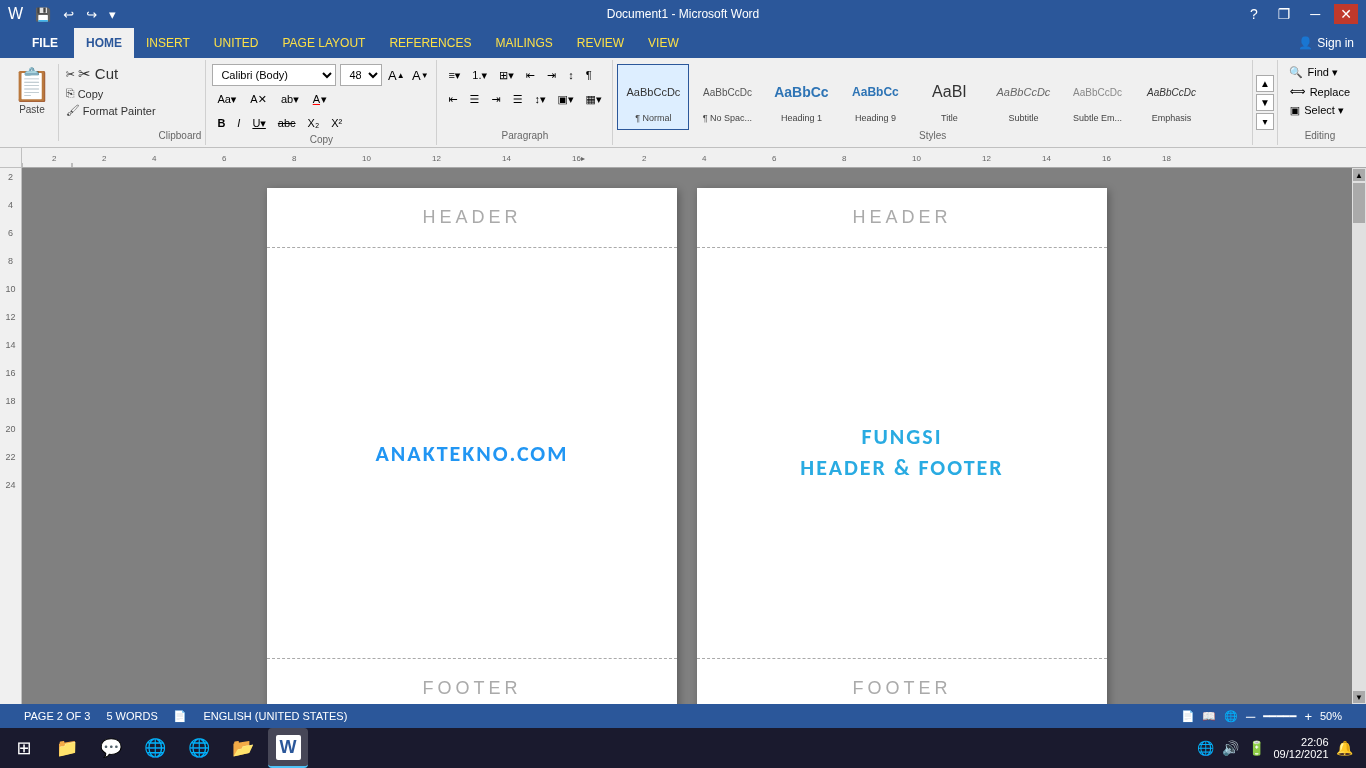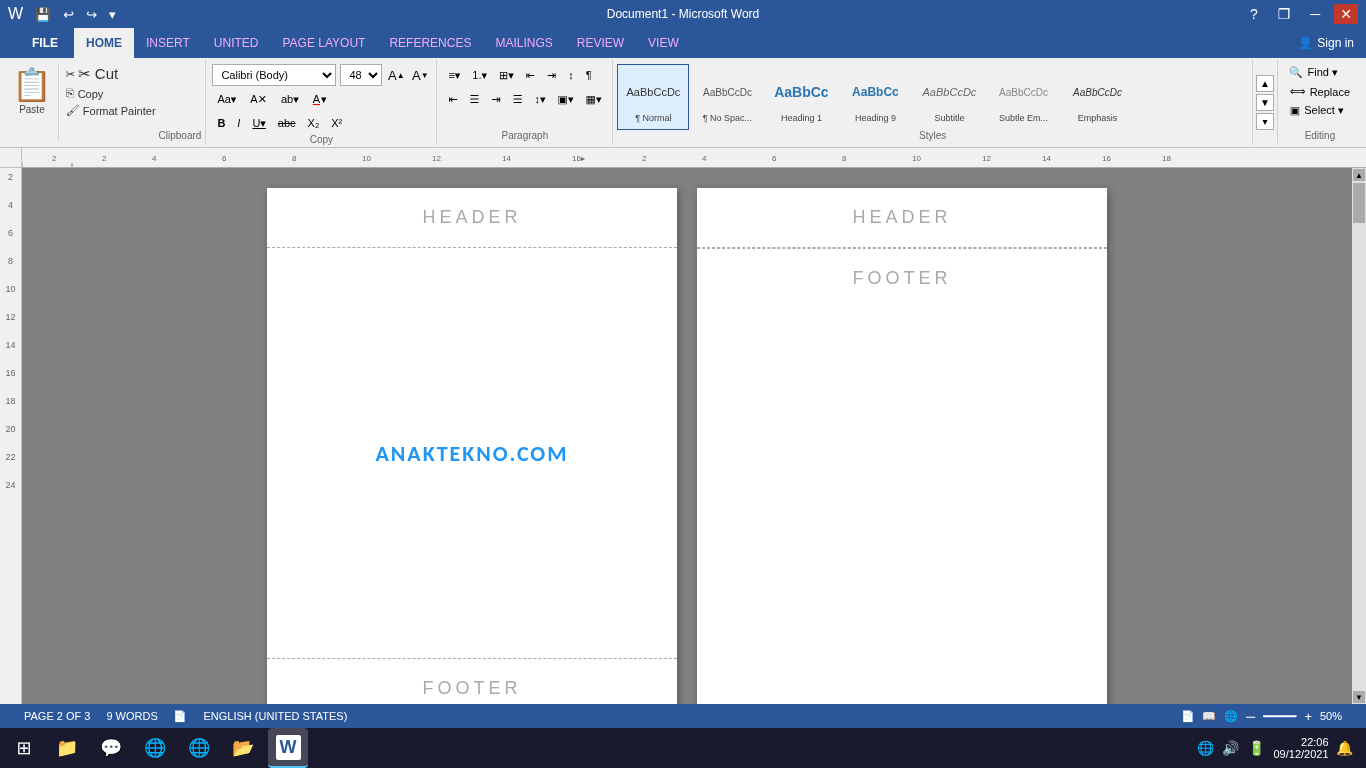--- a/index.html
+++ b/index.html
@@ -27,21 +27,21 @@
     
     .ribbon-tabs {
       background: #2b579a;
       display: flex;
       padding-left: 16px;
       height: 30px;
     }
     .ribbon-tab {
       padding: 4px 12px;
       font-size: 12px;
-      color: #f0abfc;
+      color: #fde047;
       cursor: pointer;
       height: 100%;
       display: flex;
       align-items: center;
     }
     .ribbon-tab.active {
       background: #f0f0f0;
       color: #2b579a;
       font-weight: 600;
     }
@@ -404,20 +404,26 @@
         <div class="style-preview">
           <span class="sn-h1">AaBbCc</span>
         </div>
         <div class="style-label">Heading 1</div>
       </div>
       <div class="style-item">
         <div class="style-preview">
           <span class="sn-h2">AaBbCc</span>
         </div>
         <div class="style-label">Heading 9</div>
+      </div>
+      <div class="style-item">
+        <div class="style-preview">
+          <span class="sn-title" style="font-size:16px;">AaBI</span>
+        </div>
+        <div class="style-label">Title</div>
       </div>
       <div class="style-item">
         <div class="style-preview">
           <span class="sn-subtitle">AaBbCcDc</span>
         </div>
         <div class="style-label">Subtitle</div>
       </div>
       <div class="style-item">
         <div class="style-preview">
           <span class="sn-subtle">AaBbCcDc</span>
@@ -518,37 +524,43 @@
       </div>
       <div class="page-footer">
         <span>FOOTER</span>
       </div>
     </div>
 
     <div class="page">
       <div class="page-header">
         <span>HEADER</span>
       </div>
+      <div class="page-content">
+        <div class="page-text-blue2">
+          <div>FUNGSI</div>
+          <div>HEADER &amp; FOOTER</div>
+        </div>
+      </div>
       <div class="page-footer">
         <span>FOOTER</span>
       </div>
     </div>
 
   </div>
 
   <div style="width:14px; background:#e0e0e0; display:flex; flex-direction:column; align-items:center;">
     <div style="width:12px; height:12px; background:#aaa; margin:1px; cursor:pointer; font-size:8px; display:flex; align-items:center; justify-content:center;">▲</div>
     <div style="width:12px; height:40px; background:#aaa; margin:1px; cursor:pointer;"></div>
     <div style="width:12px; height:12px; background:#aaa; margin-top:auto; margin-bottom:1px; cursor:pointer; font-size:8px; display:flex; align-items:center; justify-content:center;">▼</div>
   </div>
 </div>
 
 <div class="status-bar">
   <span>PAGE 2 OF 3</span>
-  <span>9 WORDS</span>
+  <span>5 WORDS</span>
   <span>📄</span>
   <span>ENGLISH (UNITED STATES)</span>
   <div class="status-right">
     <span style="cursor:pointer;">📄</span>
     <span style="cursor:pointer;">📖</span>
     <span style="cursor:pointer;">🌐</span>
     <span style="cursor:pointer; font-size:13px;">─</span>
     <span style="cursor:pointer;">━━━━━</span>
     <span style="cursor:pointer; font-size:13px;">+</span>
     <span>50%</span>

